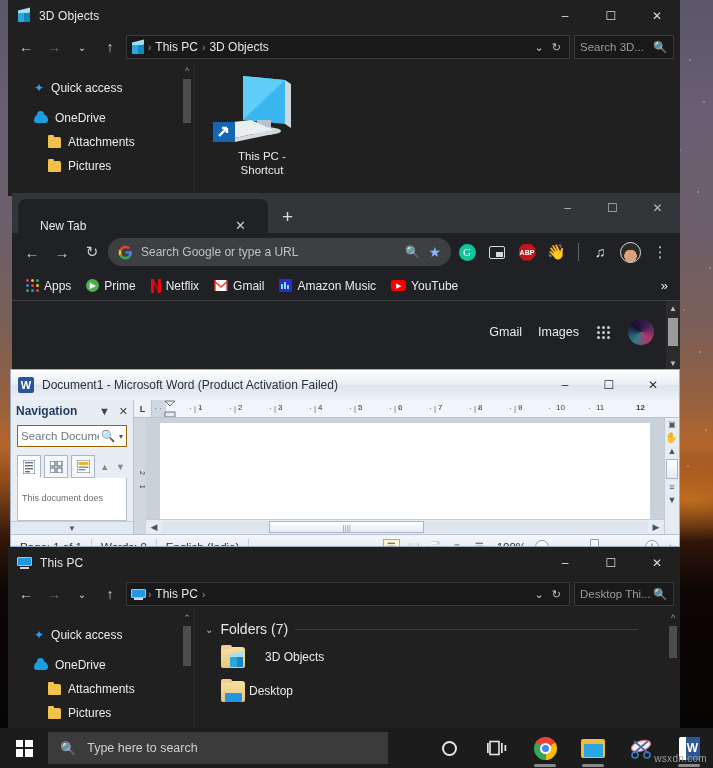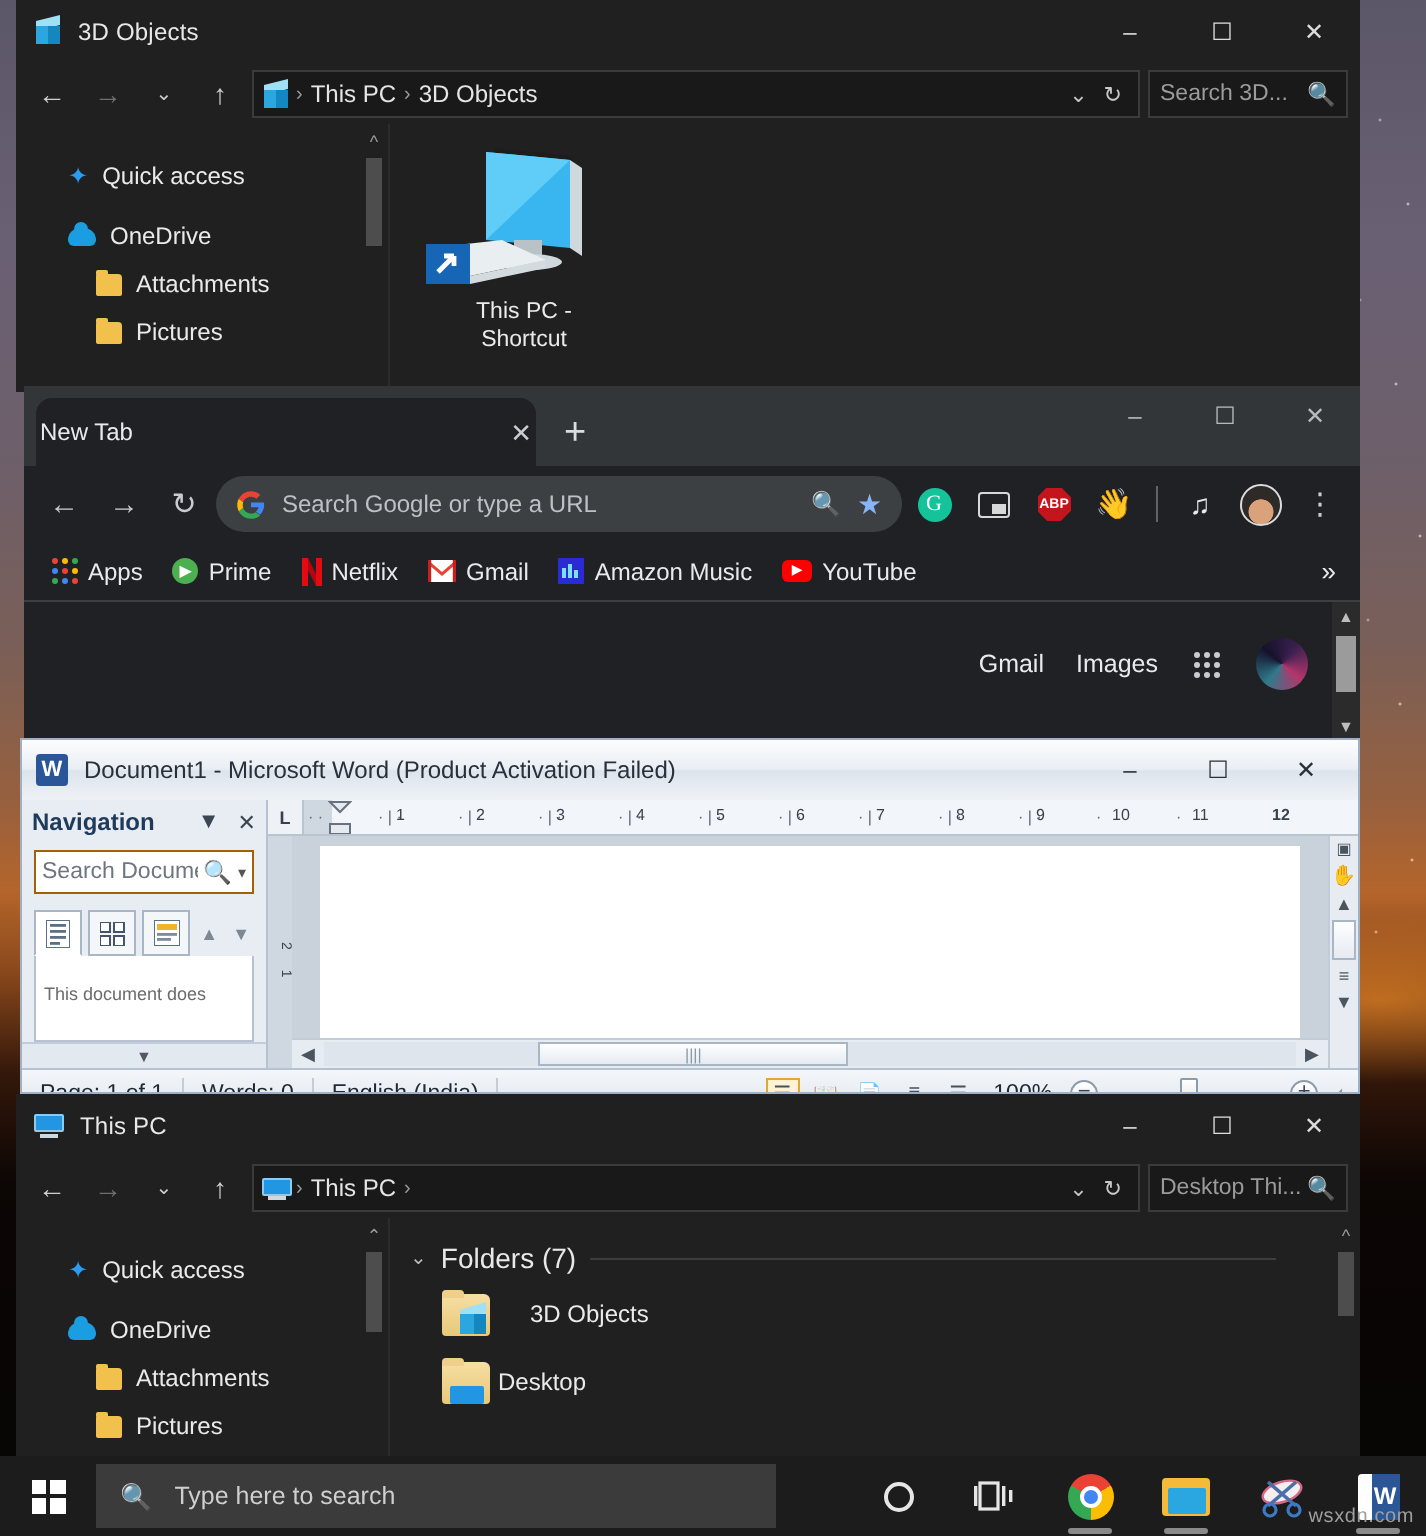--- a/index.html
+++ b/index.html
@@ -94,21 +94,21 @@
   .pc-ico { width:15px;height:12px;position:relative; }
   .pc-ico .scr{position:absolute;top:0;left:0;width:15px;height:9px;background:#2196e3;
                border:1px solid #8fc9ee;border-radius:1px;}
   .pc-ico .base{position:absolute;bottom:0;left:3px;width:9px;height:2px;background:#cfd8dc;}
 
   
   #chrome { background:#202124; }
   .chr-tabstrip { height:40px; background:#323639; display:flex; align-items:flex-end;
                   position:relative; }
   .chr-tab { width:250px; height:34px; background:#202124; border-radius:8px 8px 0 0;
-             display:flex; align-items:center; padding:0 2px; color:#e8eaed;
+             display:flex; align-items:flex-end; padding:0 22px; color:#e8eaed;
              font-size:12px; margin-left:6px; }
   .chr-tab .t-title { flex:1; overflow:hidden; white-space:nowrap; }
   .chr-tab .t-close { color:#c9cdd1; font-size:13px; }
   .chr-newtab { color:#dadce0; font-size:19px; margin-left:14px; margin-bottom:7px;
                 line-height:1; }
   .chr-caps { margin-left:auto; display:flex; align-self:flex-start; }
   .chr-cap { width:45px; height:30px; display:flex; align-items:center;
              justify-content:center; color:#b9b9b9; font-size:12px; }
   .chr-toolbar { height:38px; display:flex; align-items:center; gap:2px; padding:0 6px;
                  background:#202124; }

